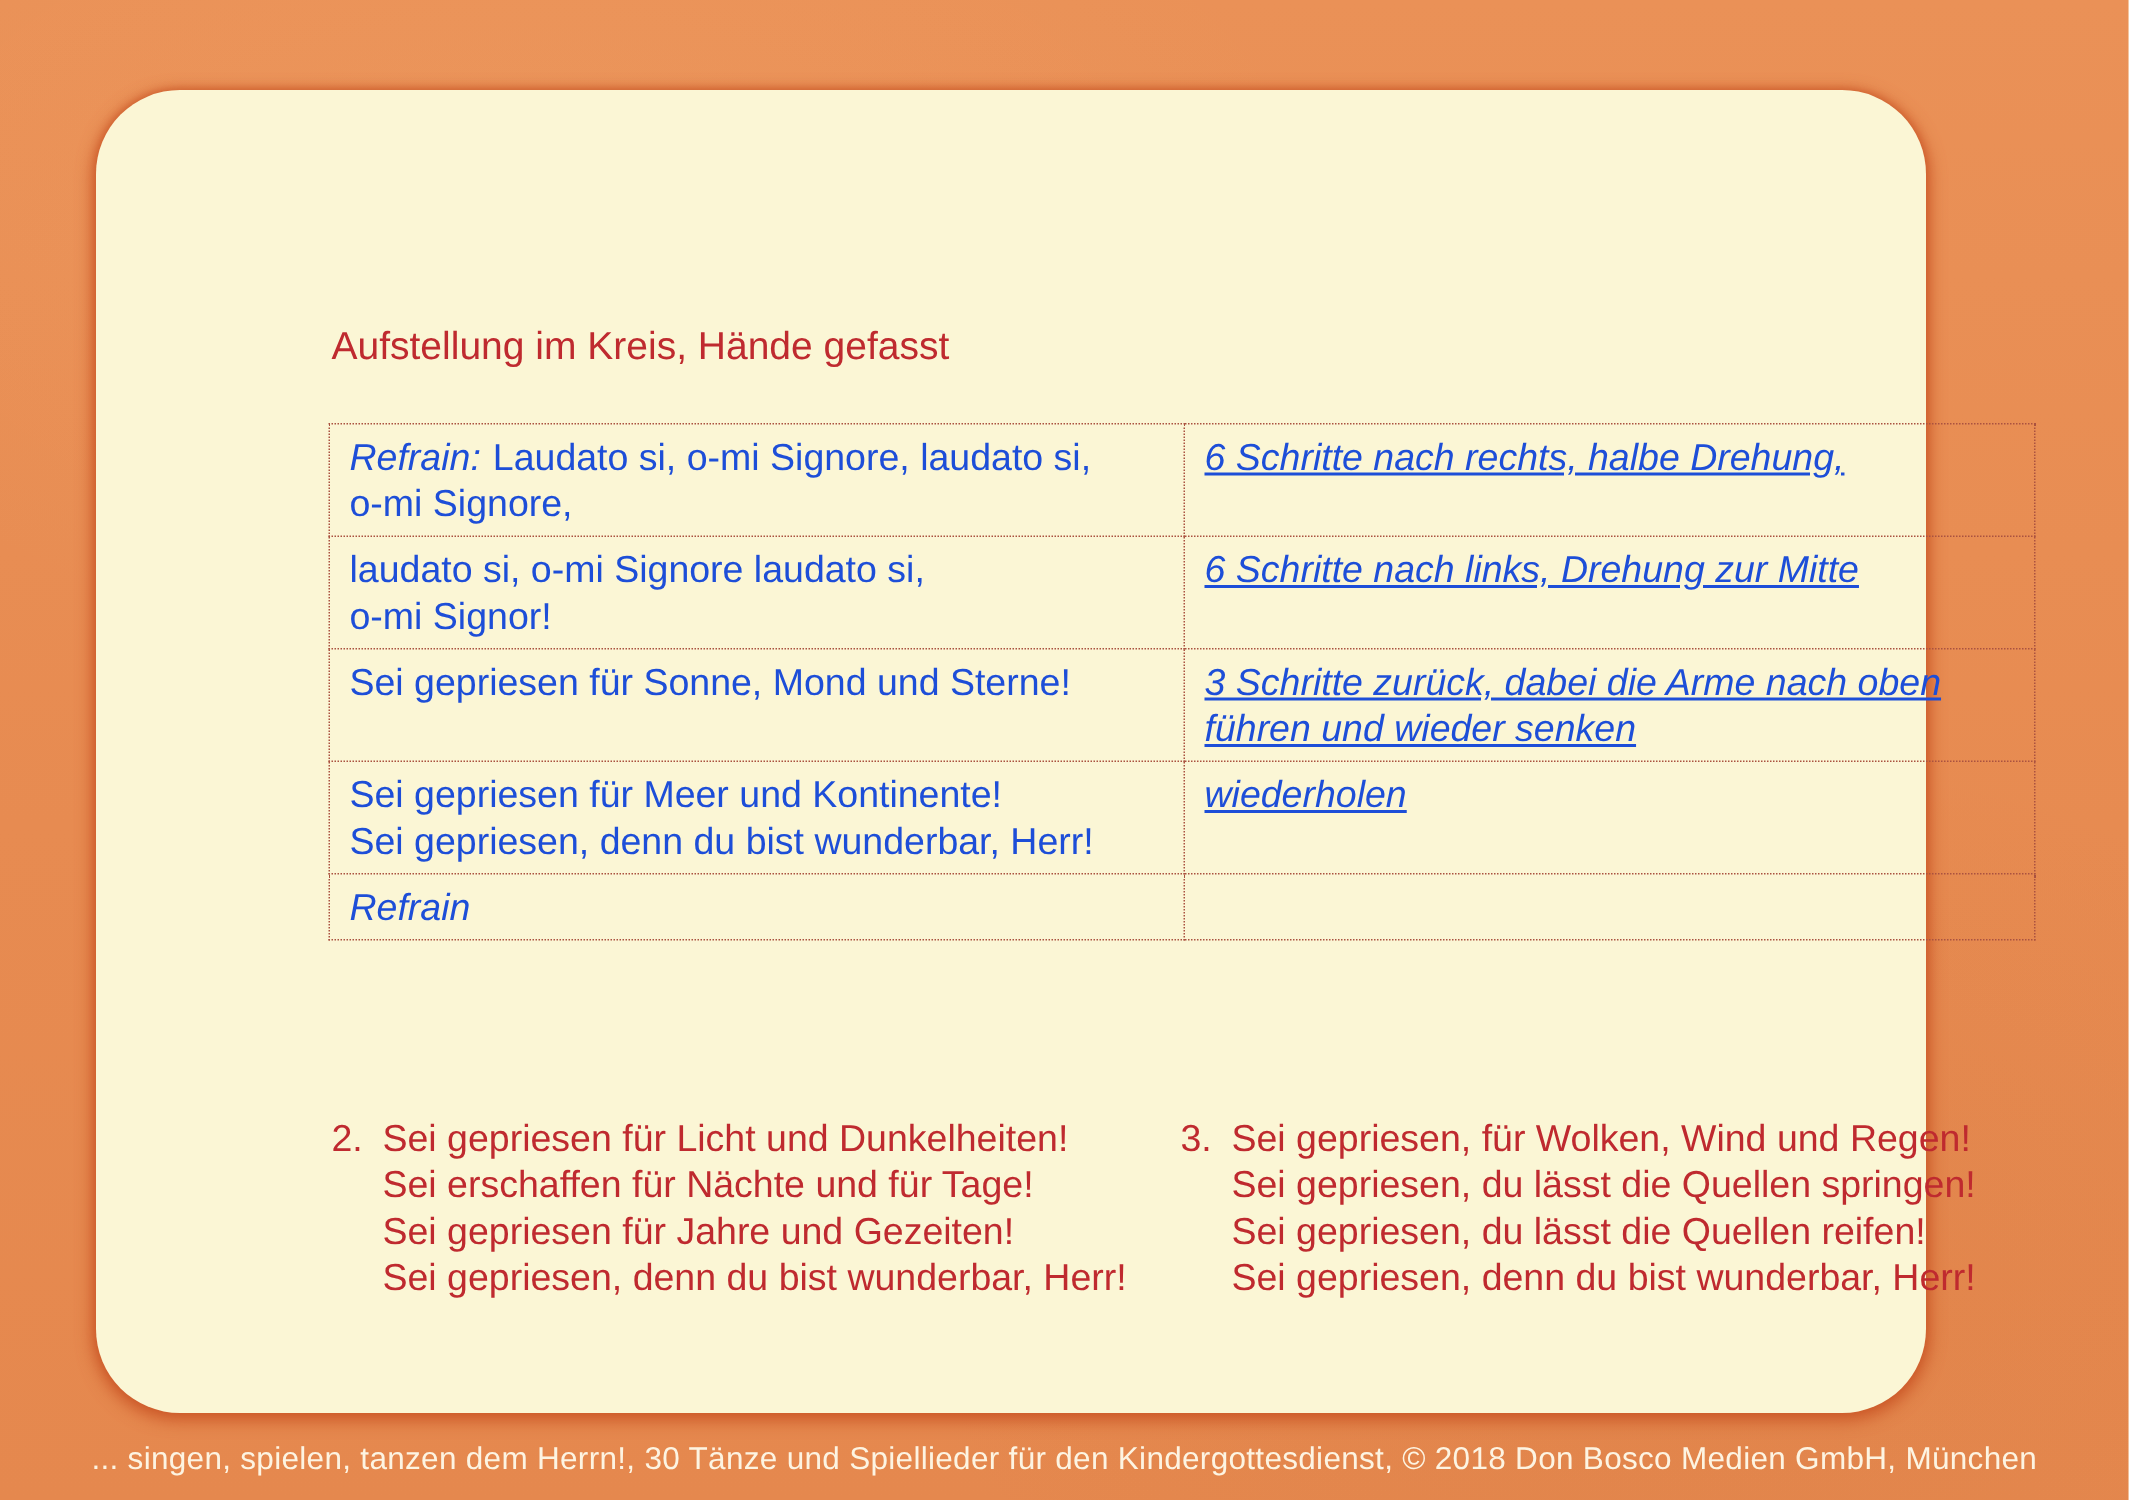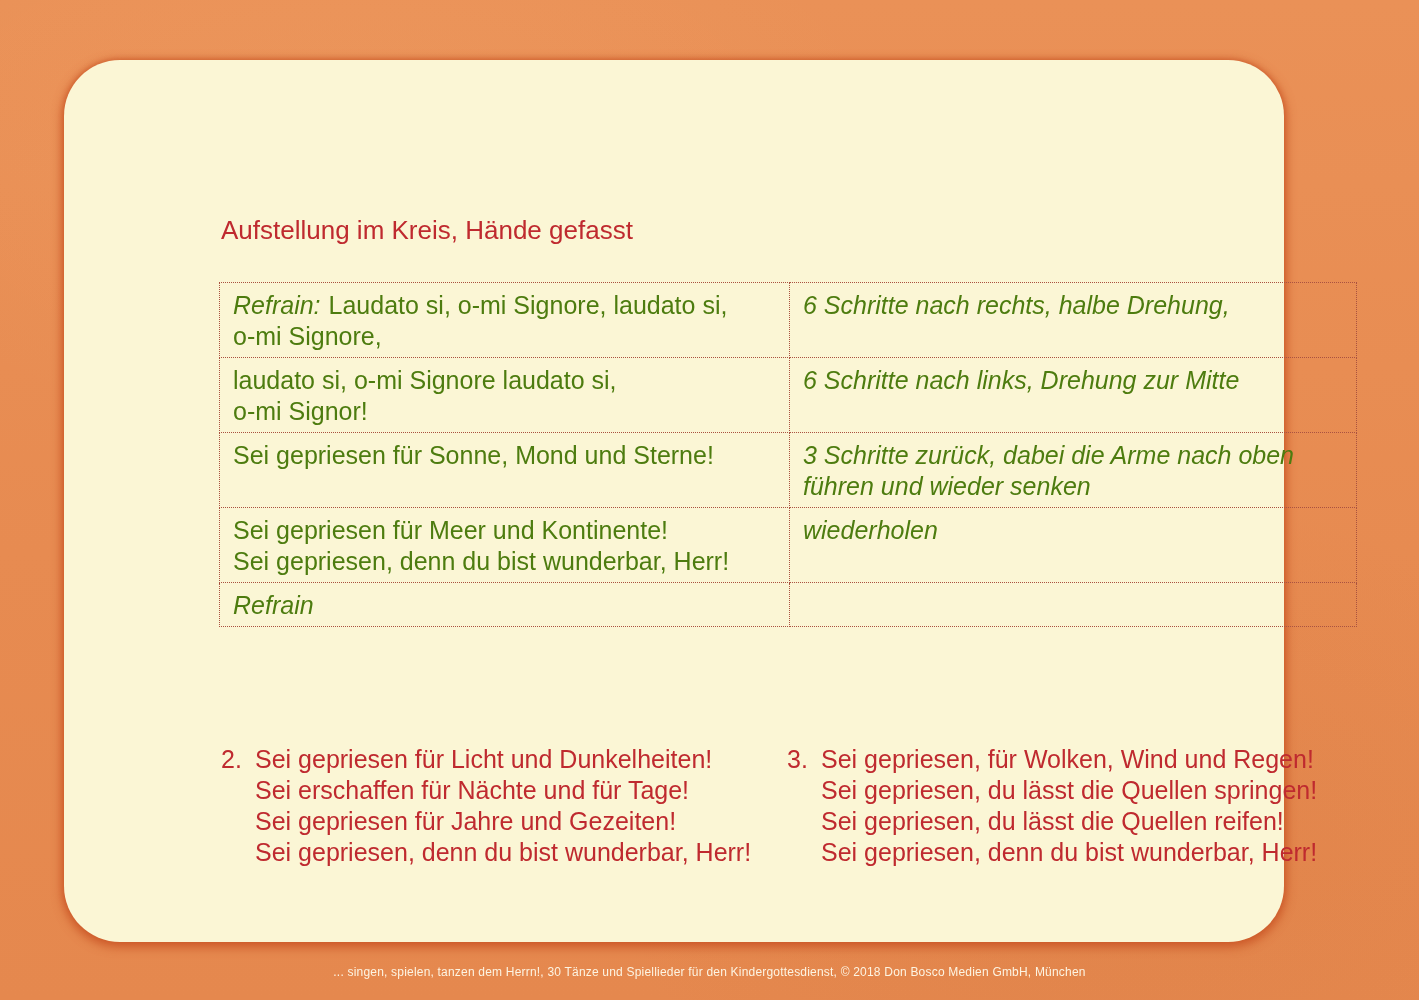--- a/index.html
+++ b/index.html
@@ -41,25 +41,25 @@
     width: 1137px;
     border-collapse: collapse;
     table-layout: fixed;
   }
   table.dance-table td {
     border: 1px dotted #aa5240;
     vertical-align: top;
     padding: 7px 12px 5px 13px;
     font-size: 25px;
     line-height: 31px;
-    color: #4d7c0f;
+    color: #1d4ed8;
     white-space: pre-line;
   }
   td.col-lyrics { width: 570px; }
-  td.col-moves  { width: 567px; font-style: italic; }
+  td.col-moves  { width: 567px; font-style: italic; text-decoration: underline; }
   tr.row-h70 { height: 70px; }
   tr.row-h66 { height: 66px; }
   tr.row-h40 { height: 40px; }
   .row-label { font-style: italic; margin-right: 8px; }
   .row-label:empty { display: none; margin: 0; }
 
   .verses {
     position: absolute;
     left: 0; top: 684px;
     width: 100%;
@@ -71,21 +71,21 @@
   .verse-2 { left: 157px; }
   .verse-3 { left: 723px; }
   .verse-number { width: 34px; flex-shrink: 0; }
   .verse-line { white-space: nowrap; }
 
   .footer-credit {
     position: absolute;
     left: 0; right: 0;
     bottom: 17px;
     text-align: center;
-    font-size: 12px;
+    font-size: 21px;
     line-height: 21px;
     letter-spacing: 0.2px;
     color: #fdf4e2;
   }
 </style>
 </head>
 <body>
 
 <div class="card">
 

